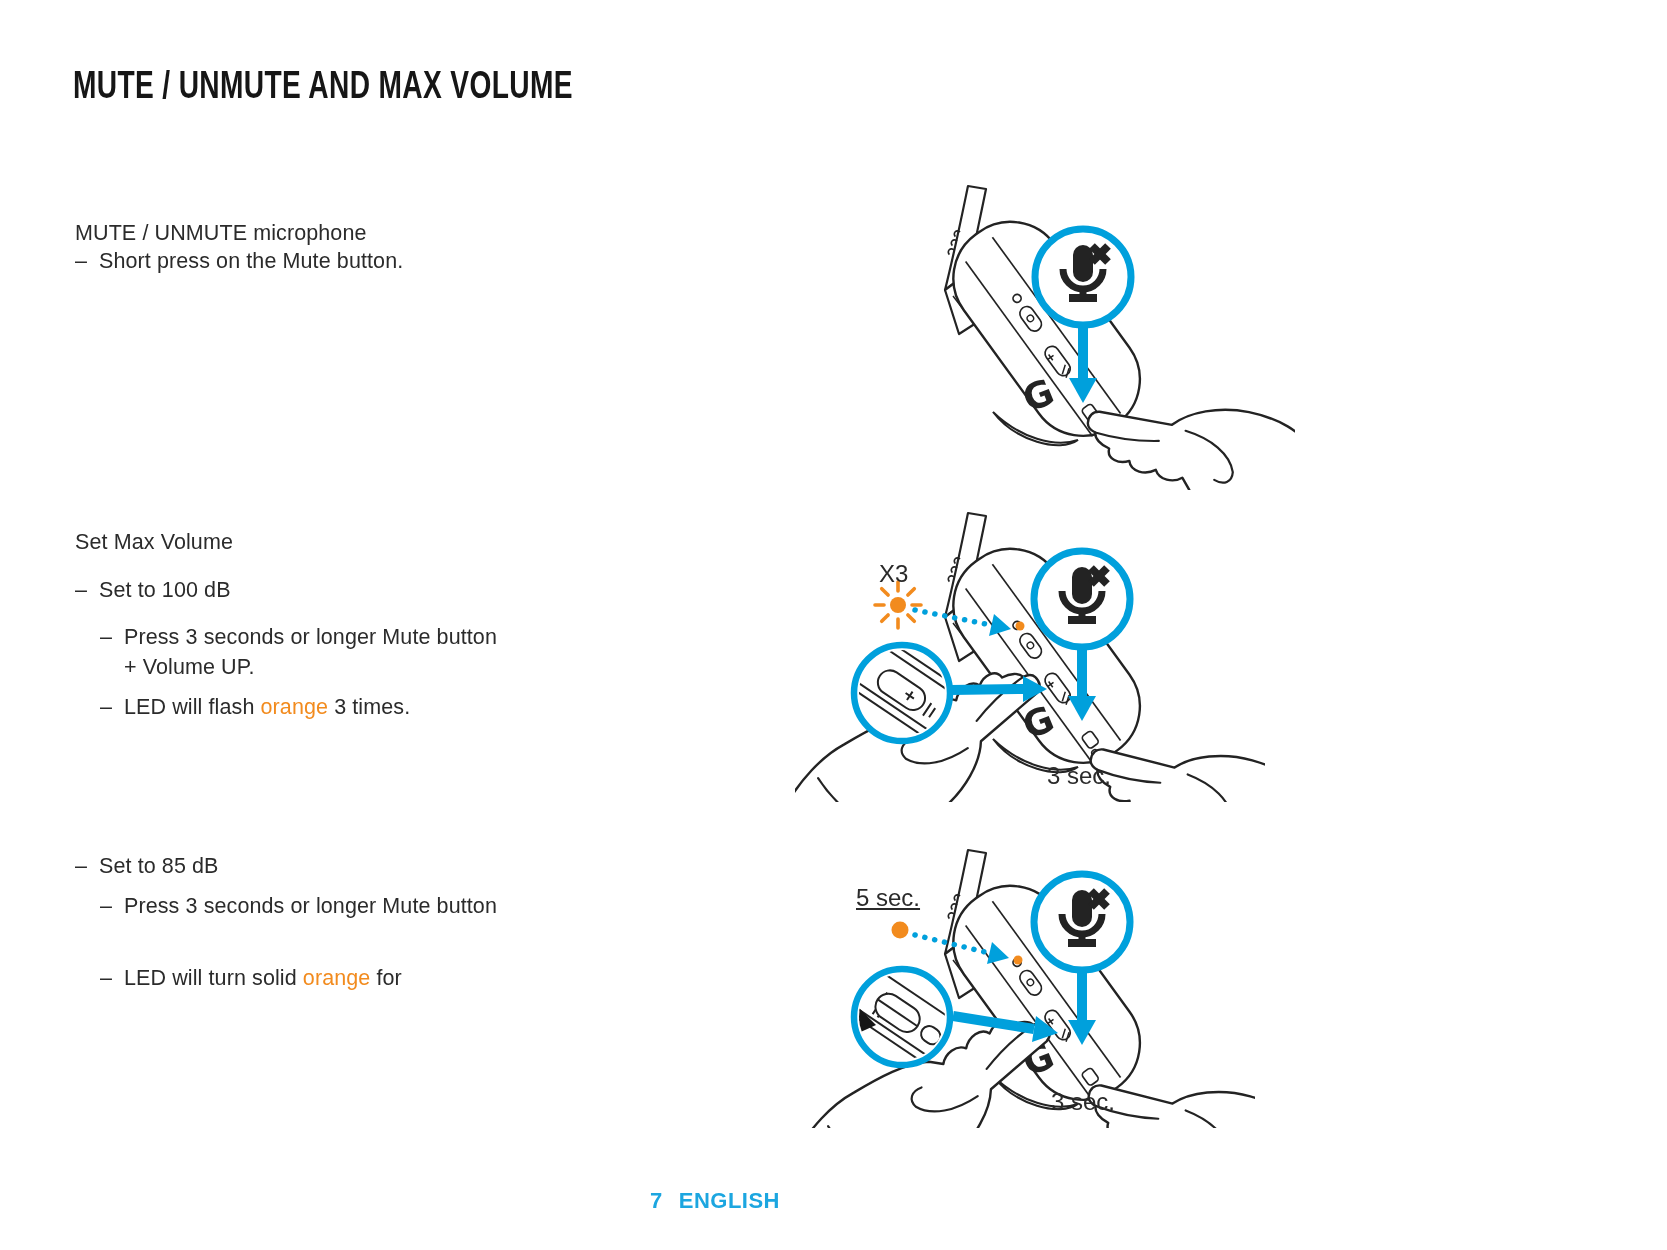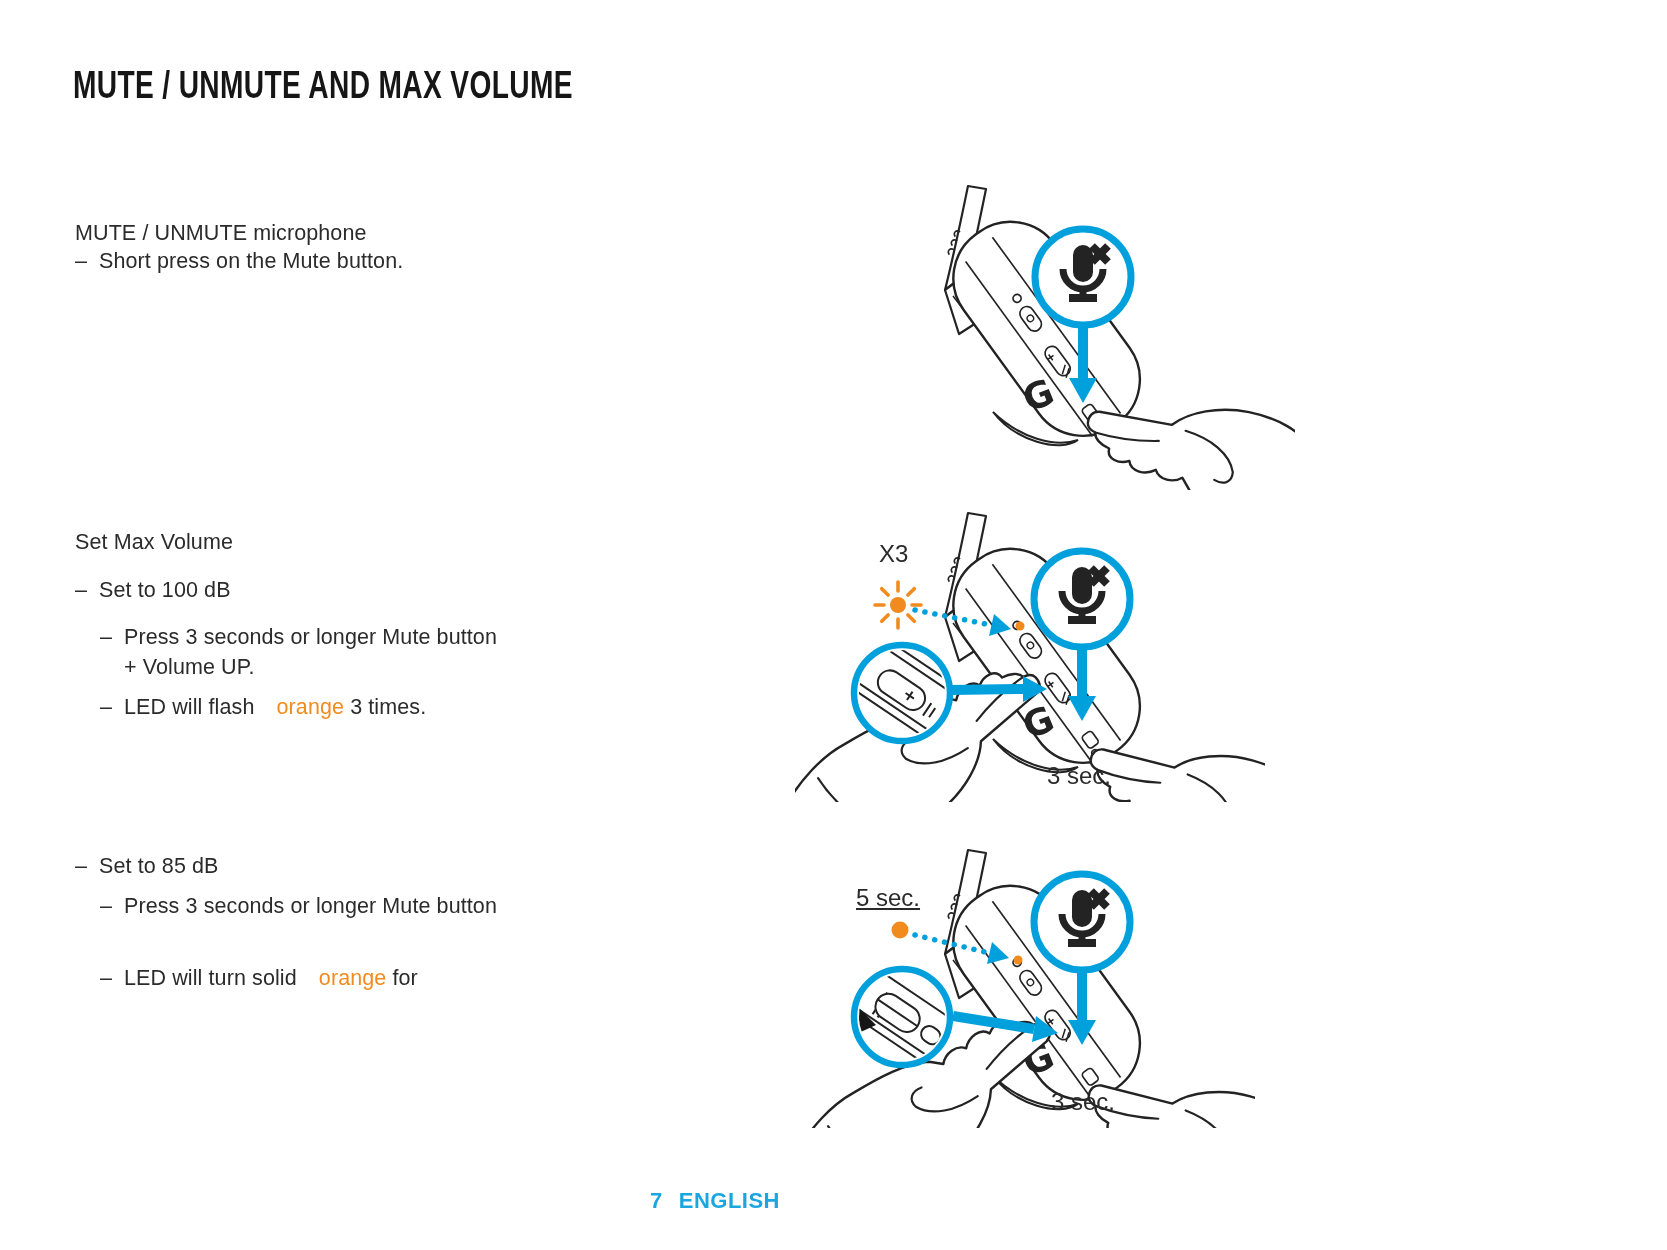--- a/index.html
+++ b/index.html
@@ -6,33 +6,33 @@
   .page{position:relative;width:1430px;height:1250px;background:#ffffff;overflow:hidden;
         font-family:"Liberation Sans", sans-serif;color:#2b2b2b;}
   
   #page-title{position:absolute;left:73px;top:64px;font-size:38px;font-weight:bold;color:#161616;
               letter-spacing:0.5px;transform:scaleX(0.74);transform-origin:left top;white-space:nowrap;}
   
   .txt{position:absolute;font-size:21.5px;line-height:30px;color:#2b2b2b;letter-spacing:0.1px;white-space:nowrap;}
   .row{display:flex;}
   .dash{width:24px;flex:0 0 24px;}
   .ln{display:block;}
-  .orange{color:#F28B1E;margin-left:16px;}
+  .orange{color:#F28B1E;}
   #s1h{left:75px;top:202px;margin-top:16px;}
   #s1b1{left:75px;top:246px;}
   #s2h{left:75px;top:527px;}
   #s2b1{left:75px;top:575px;}
   #s2b1s1{left:100px;top:622px;}
   #s2b1s2{left:100px;top:692px;}
   #s3b1{left:75px;top:851px;}
   #s3b1s1{left:100px;top:891px;}
   #s3b1s2{left:100px;top:963px;}
   
   .lbl{position:absolute;font-size:24px;color:#2a2a2a;white-space:nowrap;}
-  #lbl-x3{left:879px;top:540px;text-align:right;}
+  #lbl-x3{left:879px;top:560px;text-align:right;}
   #lbl-3sec-1{left:1047px;top:762px;}
   #lbl-5sec{left:856px;top:884px;text-decoration:underline;}
   #lbl-3sec-2{left:1051px;top:1088px;}
   
   .illus{position:absolute;}
   #illus1{left:875px;top:180px;width:420px;height:310px;}
   #illus2{left:795px;top:492px;width:470px;height:310px;}
   #illus3{left:785px;top:818px;width:470px;height:310px;}
   
   #footer{position:absolute;left:0;right:0;top:1188px;display:flex;justify-content:center;gap:16px;

